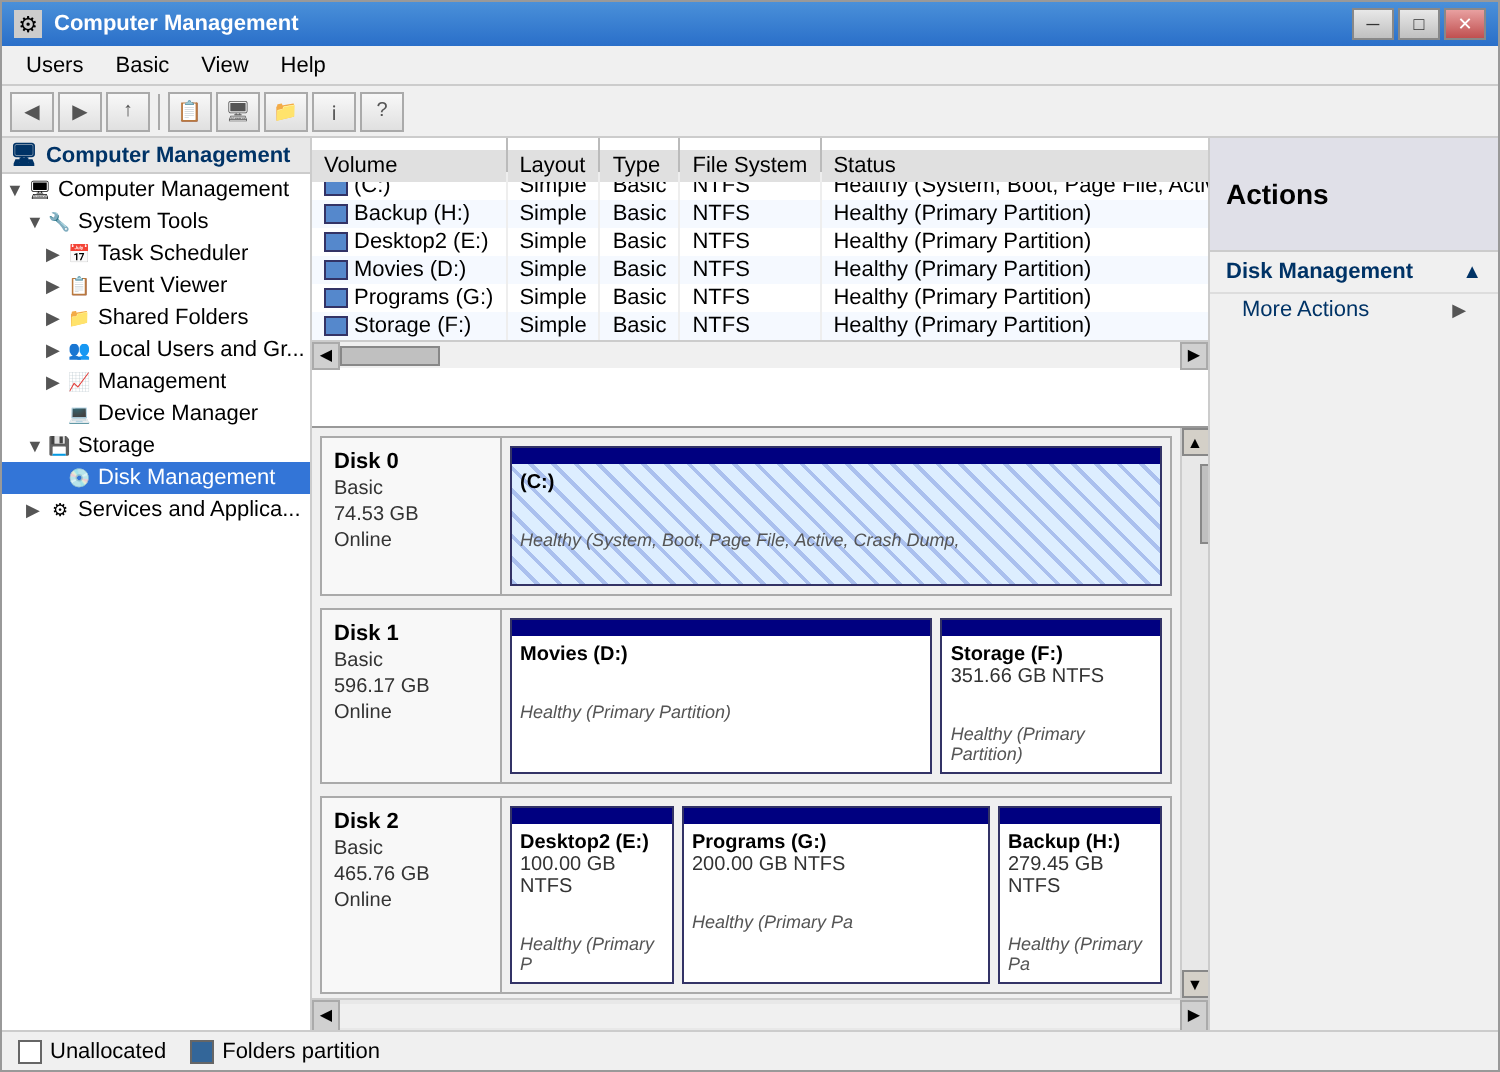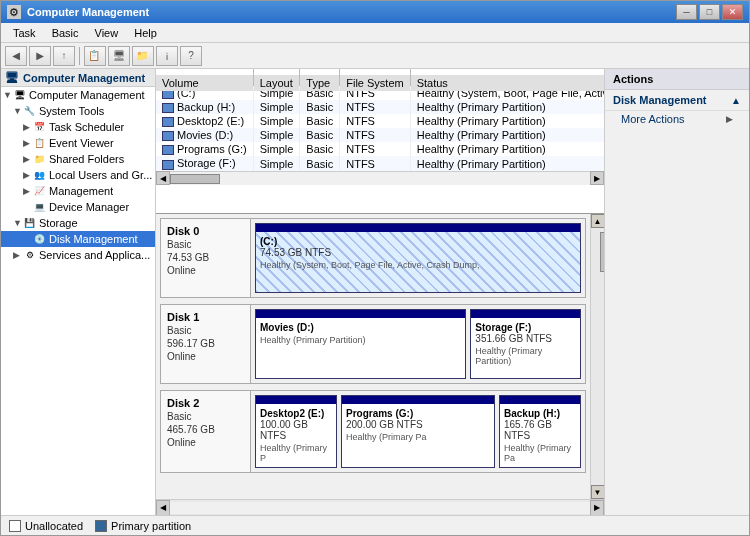--- a/index.html
+++ b/index.html
@@ -48,25 +48,25 @@
     
     .disk-view { flex: 1; overflow-y: auto; overflow-x: hidden; background: #f0f0f0; padding: 4px; position: relative; }
     .disk-row { display: flex; background: #f9a8d4; border: 1px solid #aaa; margin-bottom: 6px; min-height: 80px; }
     .disk-info { width: 90px; flex-shrink: 0; padding: 6px 6px; border-right: 1px solid #aaa; background: #f8f8f8; }
     .disk-info-title { font-weight: bold; font-size: 11px; }
     .disk-info-sub { font-size: 10px; color: #333; margin-top: 2px; }
     .disk-partitions { flex: 1; display: flex; padding: 4px; gap: 4px; align-items: stretch; background: #f0f0f0; }
     .partition { display: flex; flex-direction: column; border: 1px solid #336; background: white; padding: 4px; min-width: 60px; cursor: pointer; position: relative; }
     .partition-label { font-weight: bold; font-size: 10px; }
     .partition-size { font-size: 10px; color: #333; }
-    .partition-status { font-size: 9px; color: #555; margin-top: 2px; }
+    .partition-status { font-size: 9px; color: #555; margin-top: 18px; font-style: italic; }
 
     
     .actions-panel { width: 145px; background: #f0f0f0; border-left: 1px solid #ccc; display: flex; flex-direction: column; flex-shrink: 0; }
-    .actions-header { background: #e0e0e8; padding: 4px 8px; font-weight: bold; font-size: 11px; border-bottom: 1px solid #ccc; }
+    .actions-header { background: #e0e0e8; padding: 20px 8px; font-weight: bold; font-size: 14px; border-bottom: 1px solid #ccc; }
     .action-section-title { padding: 4px 8px; font-weight: bold; font-size: 11px; color: #003366; border-bottom: 1px solid #ddd; display: flex; align-items: center; justify-content: space-between; cursor: pointer; }
     .action-link { padding: 2px 16px; font-size: 11px; color: #003366; cursor: pointer; display: flex; align-items: center; justify-content: space-between; }
     .arrow-right { font-size: 9px; color: #555; }
 
     
     .status-bar { height: 20px; background: #f0f0f0; border-top: 1px solid #ccc; display: flex; align-items: center; padding: 0 8px; gap: 12px; font-size: 11px; }
     .legend-item { display: flex; align-items: flex-start; gap: 4px; }
     .legend-box { width: 12px; height: 12px; border: 1px solid #666; }
     .legend-unalloc { background: white; }
 
@@ -84,21 +84,21 @@
     <span class="title-bar-icon">⚙</span>
     <span class="title-bar-text">Computer Management</span>
     <div class="title-bar-btns">
       <div class="tb-btn">─</div>
       <div class="tb-btn">□</div>
       <div class="tb-btn close">✕</div>
     </div>
   </div>
 
   <div class="menu-bar">
-    <span class="menu-item">Task</span>
+    <span class="menu-item">Users</span>
     <span class="menu-item">Basic</span>
     <span class="menu-item">View</span>
     <span class="menu-item">Help</span>
   </div>
 
   <div class="toolbar">
     <div class="tool-btn">◀</div>
     <div class="tool-btn">▶</div>
     <div class="tool-btn">↑</div>
     <div class="tool-separator"></div>
@@ -250,21 +250,20 @@
             <div class="disk-info">
               <div class="disk-info-title">Disk 0</div>
               <div class="disk-info-sub">Basic</div>
               <div class="disk-info-sub">74.53 GB</div>
               <div class="disk-info-sub">Online</div>
             </div>
             <div class="disk-partitions">
               <div class="partition" style="flex:1; background: repeating-linear-gradient(45deg, #aac0ee 0px, #aac0ee 2px, #ddeeff 2px, #ddeeff 8px);">
                 <div style="background:#000080;height:8px;margin:-4px -4px 4px -4px;"></div>
                 <div class="partition-label">(C:)</div>
-                <div class="partition-size">74.53 GB NTFS</div>
                 <div class="partition-status">Healthy (System, Boot, Page File, Active, Crash Dump,</div>
               </div>
             </div>
           </div>
 
           <div class="disk-row">
             <div class="disk-info">
               <div class="disk-info-title">Disk 1</div>
               <div class="disk-info-sub">Basic</div>
               <div class="disk-info-sub">596.17 GB</div>
@@ -301,21 +300,21 @@
               </div>
               <div class="partition" style="flex:2;">
                 <div style="background:#000080;height:8px;margin:-4px -4px 4px -4px;"></div>
                 <div class="partition-label">Programs  (G:)</div>
                 <div class="partition-size">200.00 GB NTFS</div>
                 <div class="partition-status">Healthy (Primary Pa</div>
               </div>
               <div class="partition" style="flex:1;">
                 <div style="background:#000080;height:8px;margin:-4px -4px 4px -4px;"></div>
                 <div class="partition-label">Backup  (H:)</div>
-                <div class="partition-size">165.76 GB NTFS</div>
+                <div class="partition-size">279.45 GB NTFS</div>
                 <div class="partition-status">Healthy (Primary Pa</div>
               </div>
             </div>
           </div>
         </div>
 
         <div class="disk-scroll-track">
           <div class="disk-scroll-arrow">▲</div>
           <div style="flex:1;background:#e8e8e8;position:relative;">
             <div style="position:absolute;top:4px;left:2px;width:10px;height:40px;background:#c0c0c0;border:1px solid #888;"></div>
@@ -346,16 +345,16 @@
 
   </div>
 
   <div class="status-bar">
     <div class="legend-item">
       <div class="legend-box legend-unalloc"></div>
       <span>Unallocated</span>
     </div>
     <div class="legend-item">
       <div class="legend-box" style="background:#336699;"></div>
-      <span>Primary partition</span>
+      <span>Folders partition</span>
     </div>
   </div>
 </div>
 
 </body></html>

